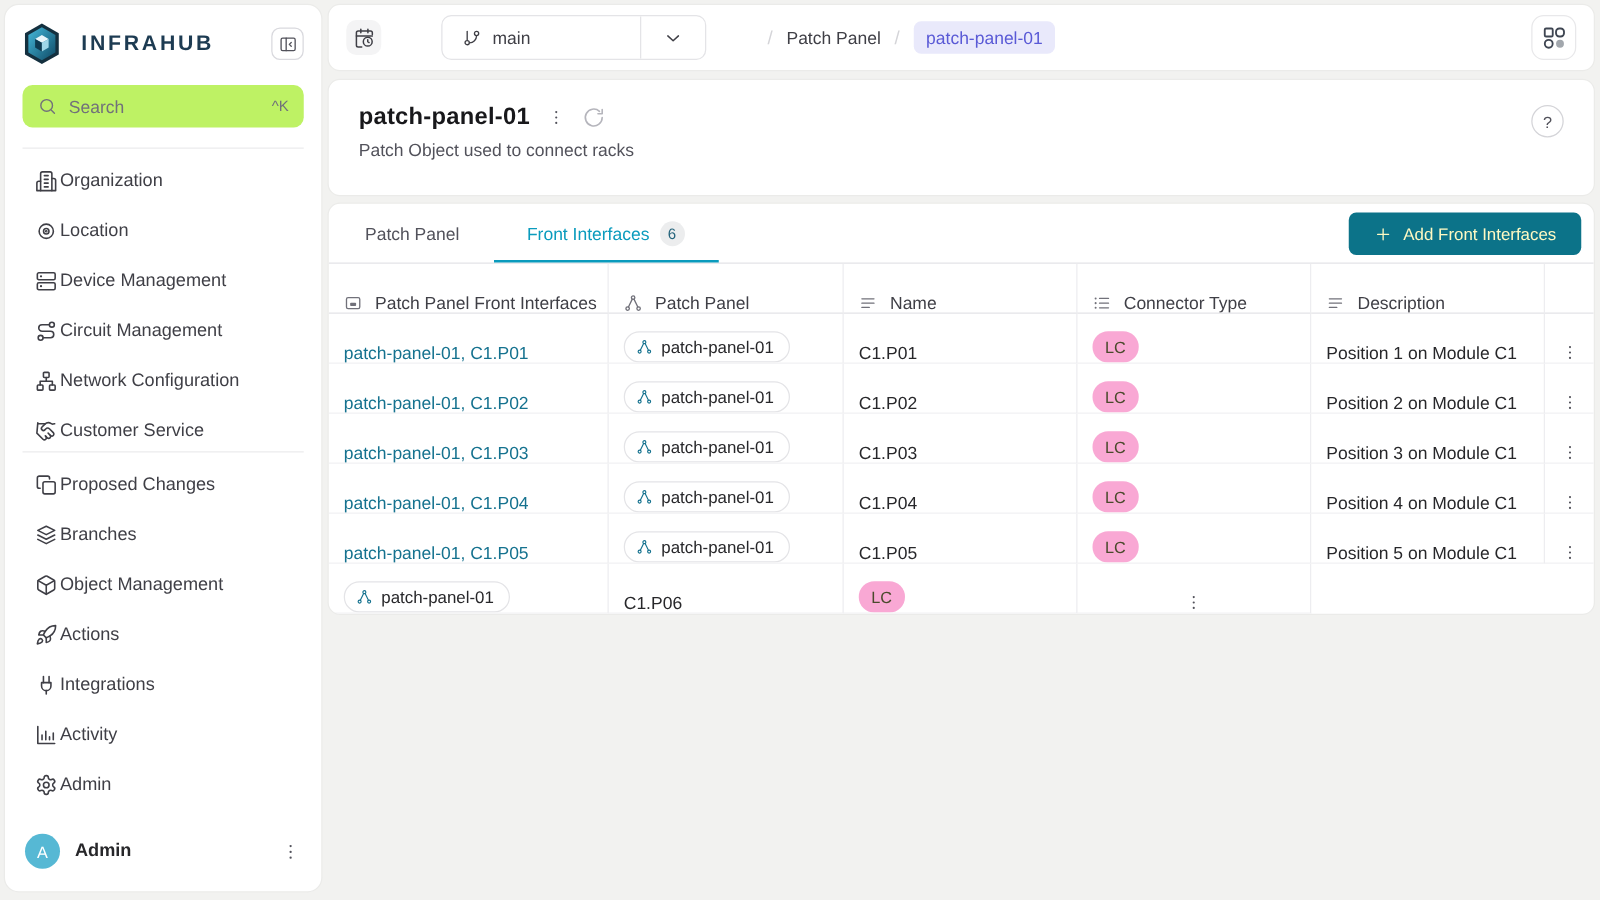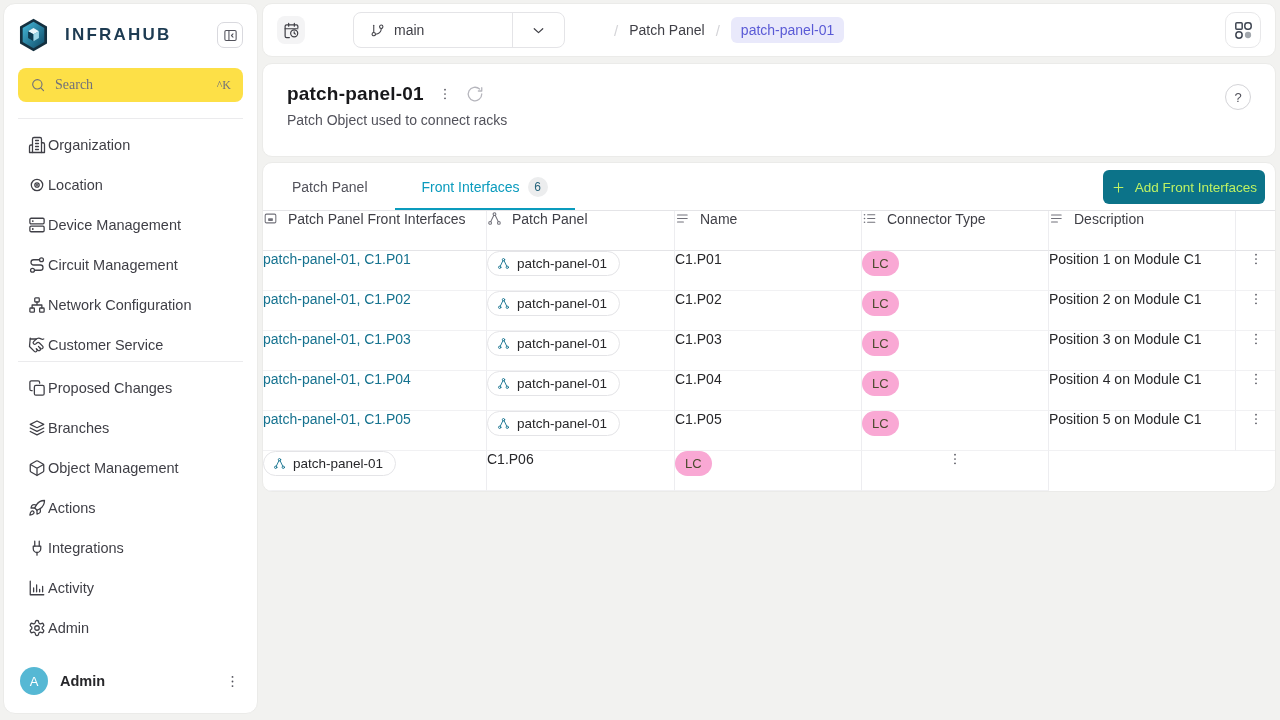--- a/index.html
+++ b/index.html
@@ -16,22 +16,22 @@
   
   .sidebar {
     width:255px; margin:3px 0 6px 3px; background:#fff;
     border:1px solid #ebebe9; border-radius:12px;
     display:flex; flex-direction:column; padding:12px 14px 10px 14px;
   }
   .logo-row { display:flex; align-items:center; height:38px; }
   .wordmark { font-size:17px; font-weight:800; letter-spacing:2.2px; color:#1d3b52; margin-left:16px; flex:1; }
   .collapse-btn { width:26px; height:26px; border:1px solid #d9d9de; border-radius:7px; background:#fff;
     display:flex; align-items:center; justify-content:center; color:#52525b; cursor:pointer; }
-  .searchbox { margin-top:14px; height:34px; background:#fde047; border-radius:8px;
-    display:flex; align-items:center; padding:0 12px; gap:9px; color:#71717a; cursor:text;font-family:Liberation Serif, serif; }
+  .searchbox { margin-top:14px; height:34px; background:#bef264; border-radius:8px;
+    display:flex; align-items:center; padding:0 12px; gap:9px; color:#71717a; cursor:text; }
   .searchbox .ph { font-size:14px; flex:1; }
   .searchbox .kbd { font-size:12px; color:#71717a; }
   .sb-divider { border-top:1px solid #ebebed; margin:16px 0 0 0; }
   .nav-group1 { margin-top:6px; height:236px; overflow:hidden; }
   .nav-group2 { margin-top:6px; }
   .nav-item { height:40px; display:flex; align-items:center; gap:2px; padding:0 10px;
     border-radius:8px; color:#3f3f46; cursor:pointer; }
   .nav-item svg { color:#3f3f46; }
   .nav-label { font-size:14.5px; }
   .user-row { margin-top:auto; height:44px; display:flex; align-items:center; gap:12px; padding:0 2px; }
@@ -68,26 +68,26 @@
   .obj-subtitle { margin-top:7px; font-size:14px; color:#52525b; }
   .help-btn { position:absolute; top:20px; right:24px; width:26px; height:26px; border-radius:50%;
     border:1px solid #d4d4d8; background:#fff; color:#52525b; font-size:13px; cursor:pointer; }
 
   .content-card { display:flex; flex-direction:column; overflow:hidden; }
   .tabs-row { height:48px; border-bottom:1px solid #e4e4e7; display:flex; align-items:stretch; padding-left:2px; }
   .tab { display:flex; align-items:center; gap:8px; padding:0 27px; font-size:14px; color:#52525b; cursor:pointer; }
   .tab.active { color:#0a9bbd; box-shadow: inset 0 -2px 0 #0a9bbd; }
   .tab-badge { width:20px; height:20px; border-radius:50%; background:#ecedee; color:#25647c;
     font-size:12px; display:flex; align-items:center; justify-content:center; }
-  .add-btn { margin:7px 10px 7px auto; height:34px; padding:0 8px; background:#0c7389; color:#bef264;
+  .add-btn { margin:7px 10px 7px auto; height:34px; padding:0 20px; background:#0c7389; color:#fef9c3;
     border:none; border-radius:6px; font-size:13.5px; font-family:inherit;
     display:flex; align-items:center; gap:9px; cursor:pointer; }
 
   .grid-table { display:grid; grid-template-columns:224px 188px 187px 187px 187px 1fr; }
-  .th, .td { display:flex; align-items:flex-start; padding:0 0; border-right:1px solid #ededf0; min-width:0; }
+  .th, .td { display:flex; align-items:flex-end; padding:0 12px; border-right:1px solid #ededf0; min-width:0; }
   .th:nth-child(6n), .td:nth-child(6n) { border-right:none; }
   .th { height:40px; border-bottom:1px solid #e4e4e7; gap:10px; font-size:14px; color:#3f3f46; white-space:nowrap; overflow:hidden; }
   .th svg { color:#71717a; }
   .td { height:40px; border-bottom:1px solid #f1f1f3; font-size:14px; color:#27272a; white-space:nowrap; overflow:hidden; }
   .td.link-cell a { color:#15728f; text-decoration:none; font-size:14px; cursor:pointer; }
   .pp-pill { display:inline-flex; align-items:center; gap:7px; border:1px solid #e4e4e7; border-radius:999px;
     padding:4px 12px 4px 9px; background:#fff; cursor:pointer; }
   .pp-pill svg { color:#15728f; }
   .pp-pill .pill-txt { font-size:13.5px; color:#27272a; }
   .lc-badge { background:#f9a8d4; color:#4a4a2c; border-radius:999px; padding:5px 10px; font-size:13px; }

